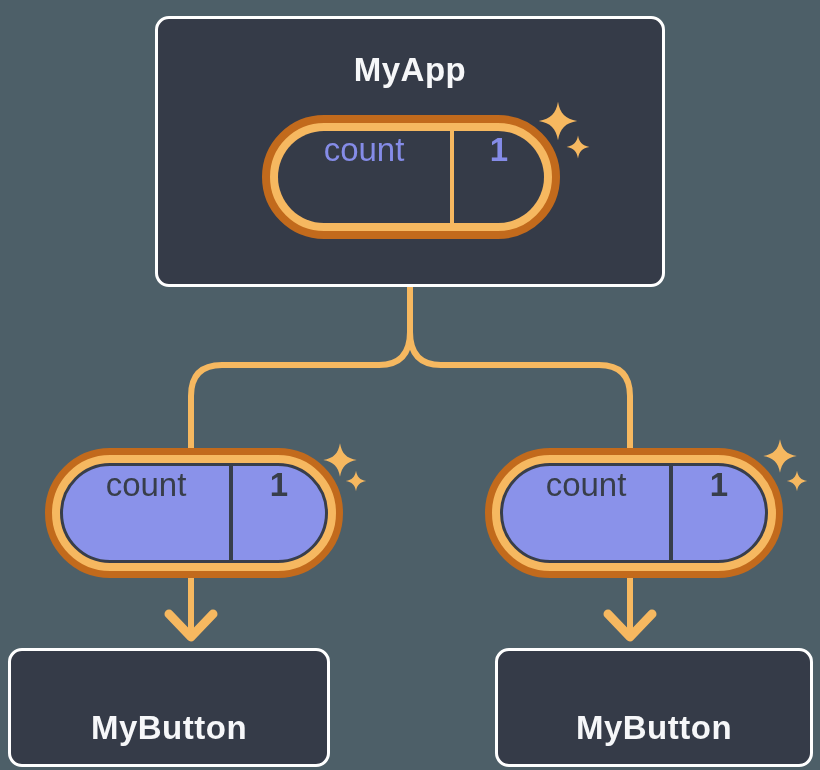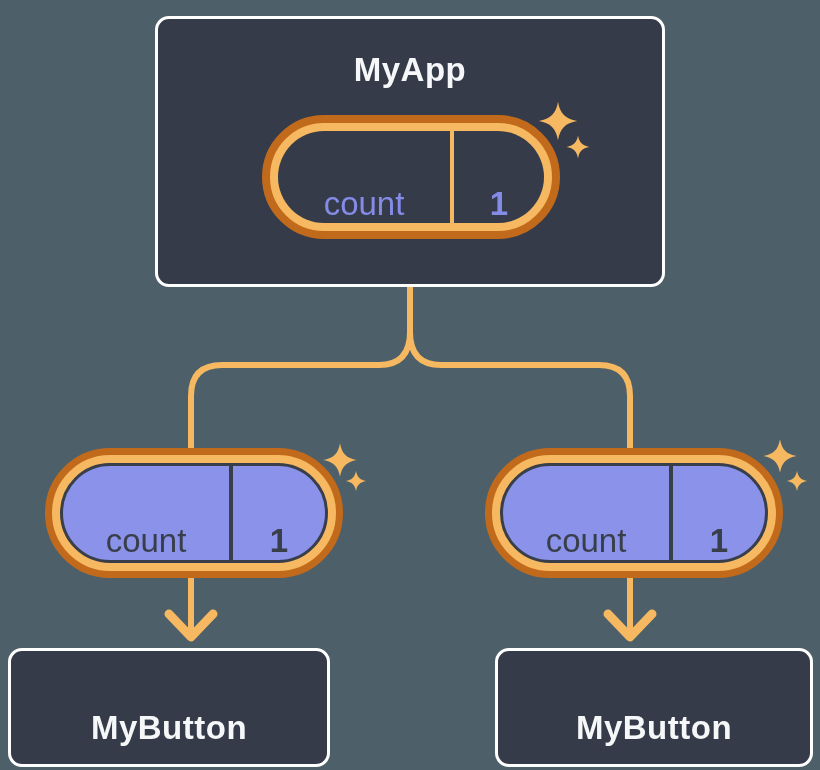--- a/index.html
+++ b/index.html
@@ -40,21 +40,21 @@
 
   .pill{
     position:absolute;box-sizing:border-box;z-index:2;
     border-radius:999px;background:var(--line);
     padding:8px;
   }
   .pill-inner{
     box-sizing:border-box;width:100%;height:100%;
     border-radius:999px;display:flex;overflow:hidden;align-items:stretch;
   }
-  .pill-cell{display:flex;align-items:flex-end;justify-content:center;box-sizing:border-box;}
+  .pill-cell{display:flex;align-items:flex-start;justify-content:center;box-sizing:border-box;}
 
   #state-pill{left:262px;top:115px;width:298px;height:124px;border:8px solid var(--ring-outer);}
   #state-pill .pill-inner{background:var(--node-fill);}
   #state-pill .cell-label{width:176px;border-right:4px solid var(--line);}
   #state-pill .cell-value{flex:1;}
   .state-label{color:var(--lavender);font-size:33px;font-weight:400;}
   .state-value{color:var(--lavender);font-size:33px;font-weight:700;}
 
   .prop-pill{border:7px solid var(--ring-outer);}
   #prop-pill-left{left:45px;top:448px;width:298px;height:130px;}

